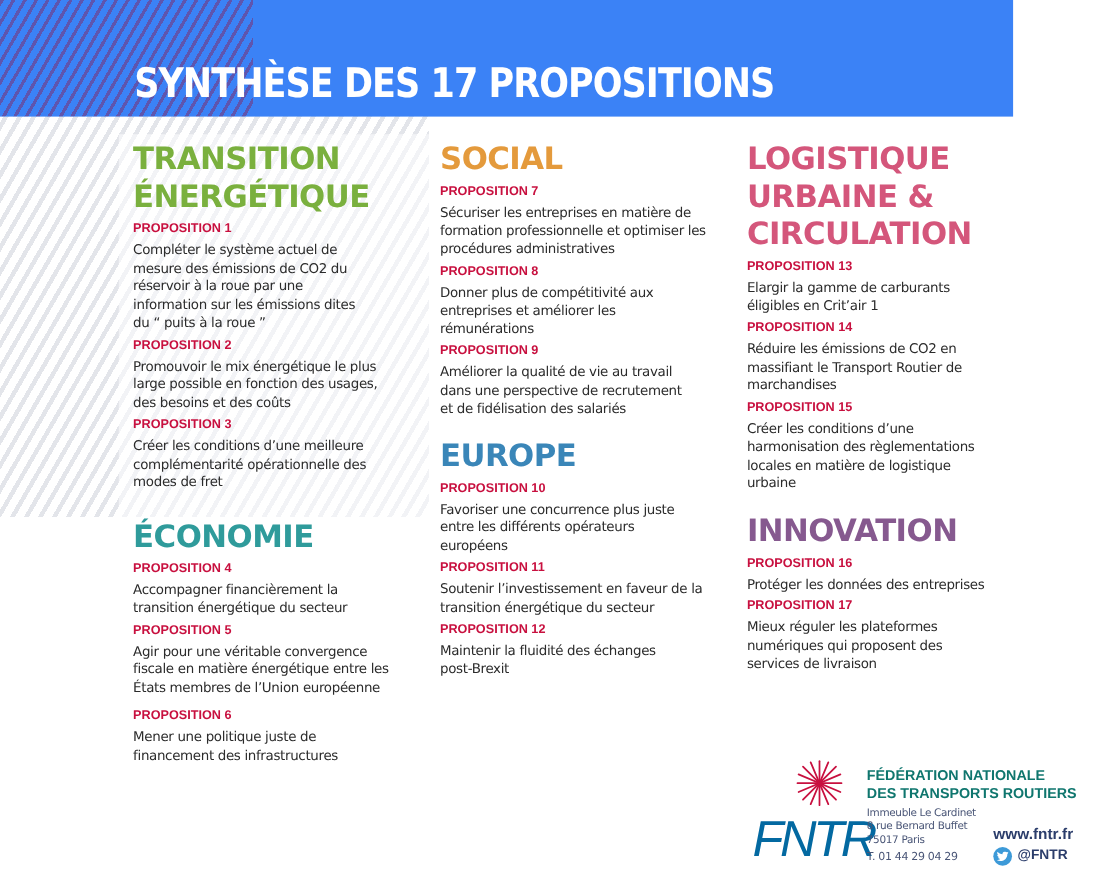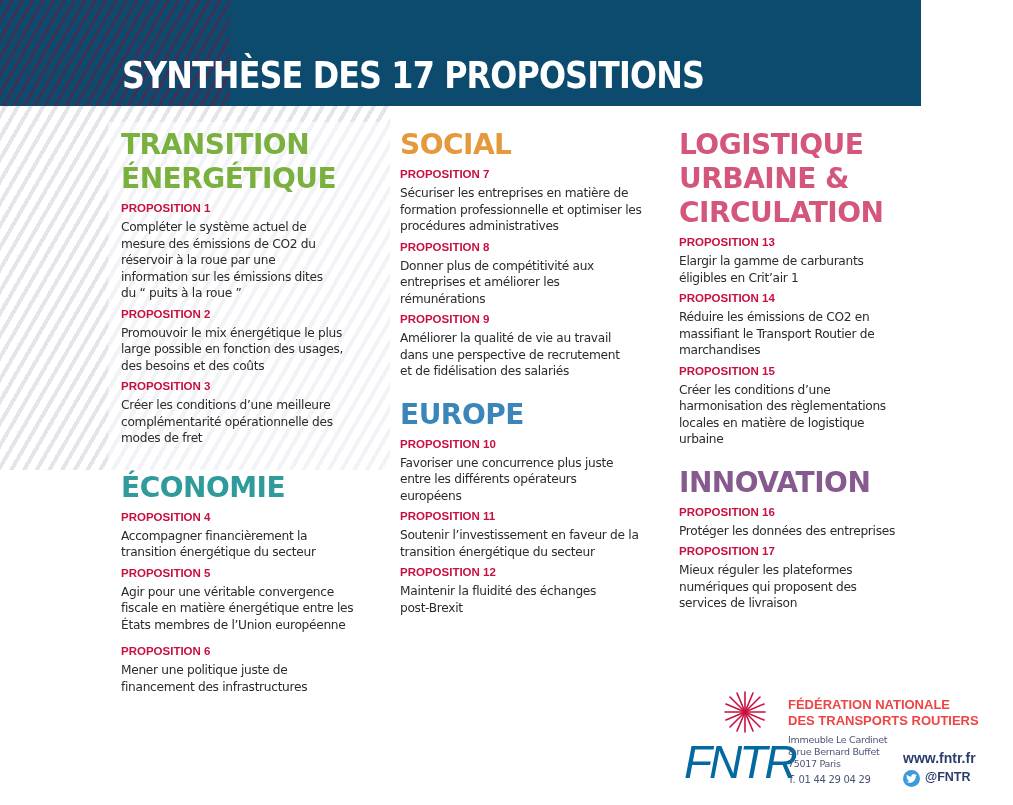--- a/index.html
+++ b/index.html
@@ -9,21 +9,21 @@
     .stripes-bg {
       position: absolute; left: 0; top: 0; width: 390px; height: 470px;
       background: repeating-linear-gradient(-60deg, #ffffff 0px, #ffffff 7px, #e3e5ea 7px, #e3e5ea 11px);
     }
     .stripes-fade {
       position: absolute; left: 108px; top: 122px; width: 290px; height: 350px;
       background: rgba(255,255,255,0.55);
     }
     .banner {
       position: absolute; left: 0; top: 0; width: 921px; height: 106px;
-      background: #0c4a6e;
+      background: #3b82f6;
       overflow: hidden;
     }
     .banner::before {
       content: ""; position: absolute; left: 0; top: 0; width: 230px; height: 106px;
       background: repeating-linear-gradient(-60deg, rgba(255,255,255,0) 0px, rgba(255,255,255,0) 6px, rgba(160,0,40,0.35) 6px, rgba(160,0,40,0.35) 9px);
     }
     .banner-title {
       position: absolute; left: 122px; top: 54px;
       font-family: "DejaVu Sans", sans-serif; font-weight: bold;
       font-size: 37px; color: #ffffff; letter-spacing: -1px;
@@ -53,21 +53,21 @@
     .section + .section { margin-top: 22px; }
     .star { position: absolute; left: 723px; top: 690px; width: 44px; height: 44px; }
     .fntr-logo {
       position: absolute; left: 684px; top: 738px;
       font-family: "Liberation Sans", sans-serif; font-weight: normal; font-style: italic;
       font-size: 46px; color: #0369a1; letter-spacing: -3px; line-height: 48px;
     }
     .org-name {
       position: absolute; left: 788px; top: 697px;
       font-family: "Liberation Sans", sans-serif; font-weight: bold; font-size: 13px;
-      color: #ef4444; line-height: 16px;
+      color: #0f766e; line-height: 16px;
     }
     .address {
       position: absolute; left: 788px; top: 734px;
       font-family: "DejaVu Sans", sans-serif; font-size: 9.5px; color: #4a5677;
       line-height: 12px; letter-spacing: -0.3px;
     }
     .phone {
       position: absolute; left: 788px; top: 774px;
       font-family: "DejaVu Sans", sans-serif; font-size: 10px; color: #4a5677; letter-spacing: -0.3px;
     }

